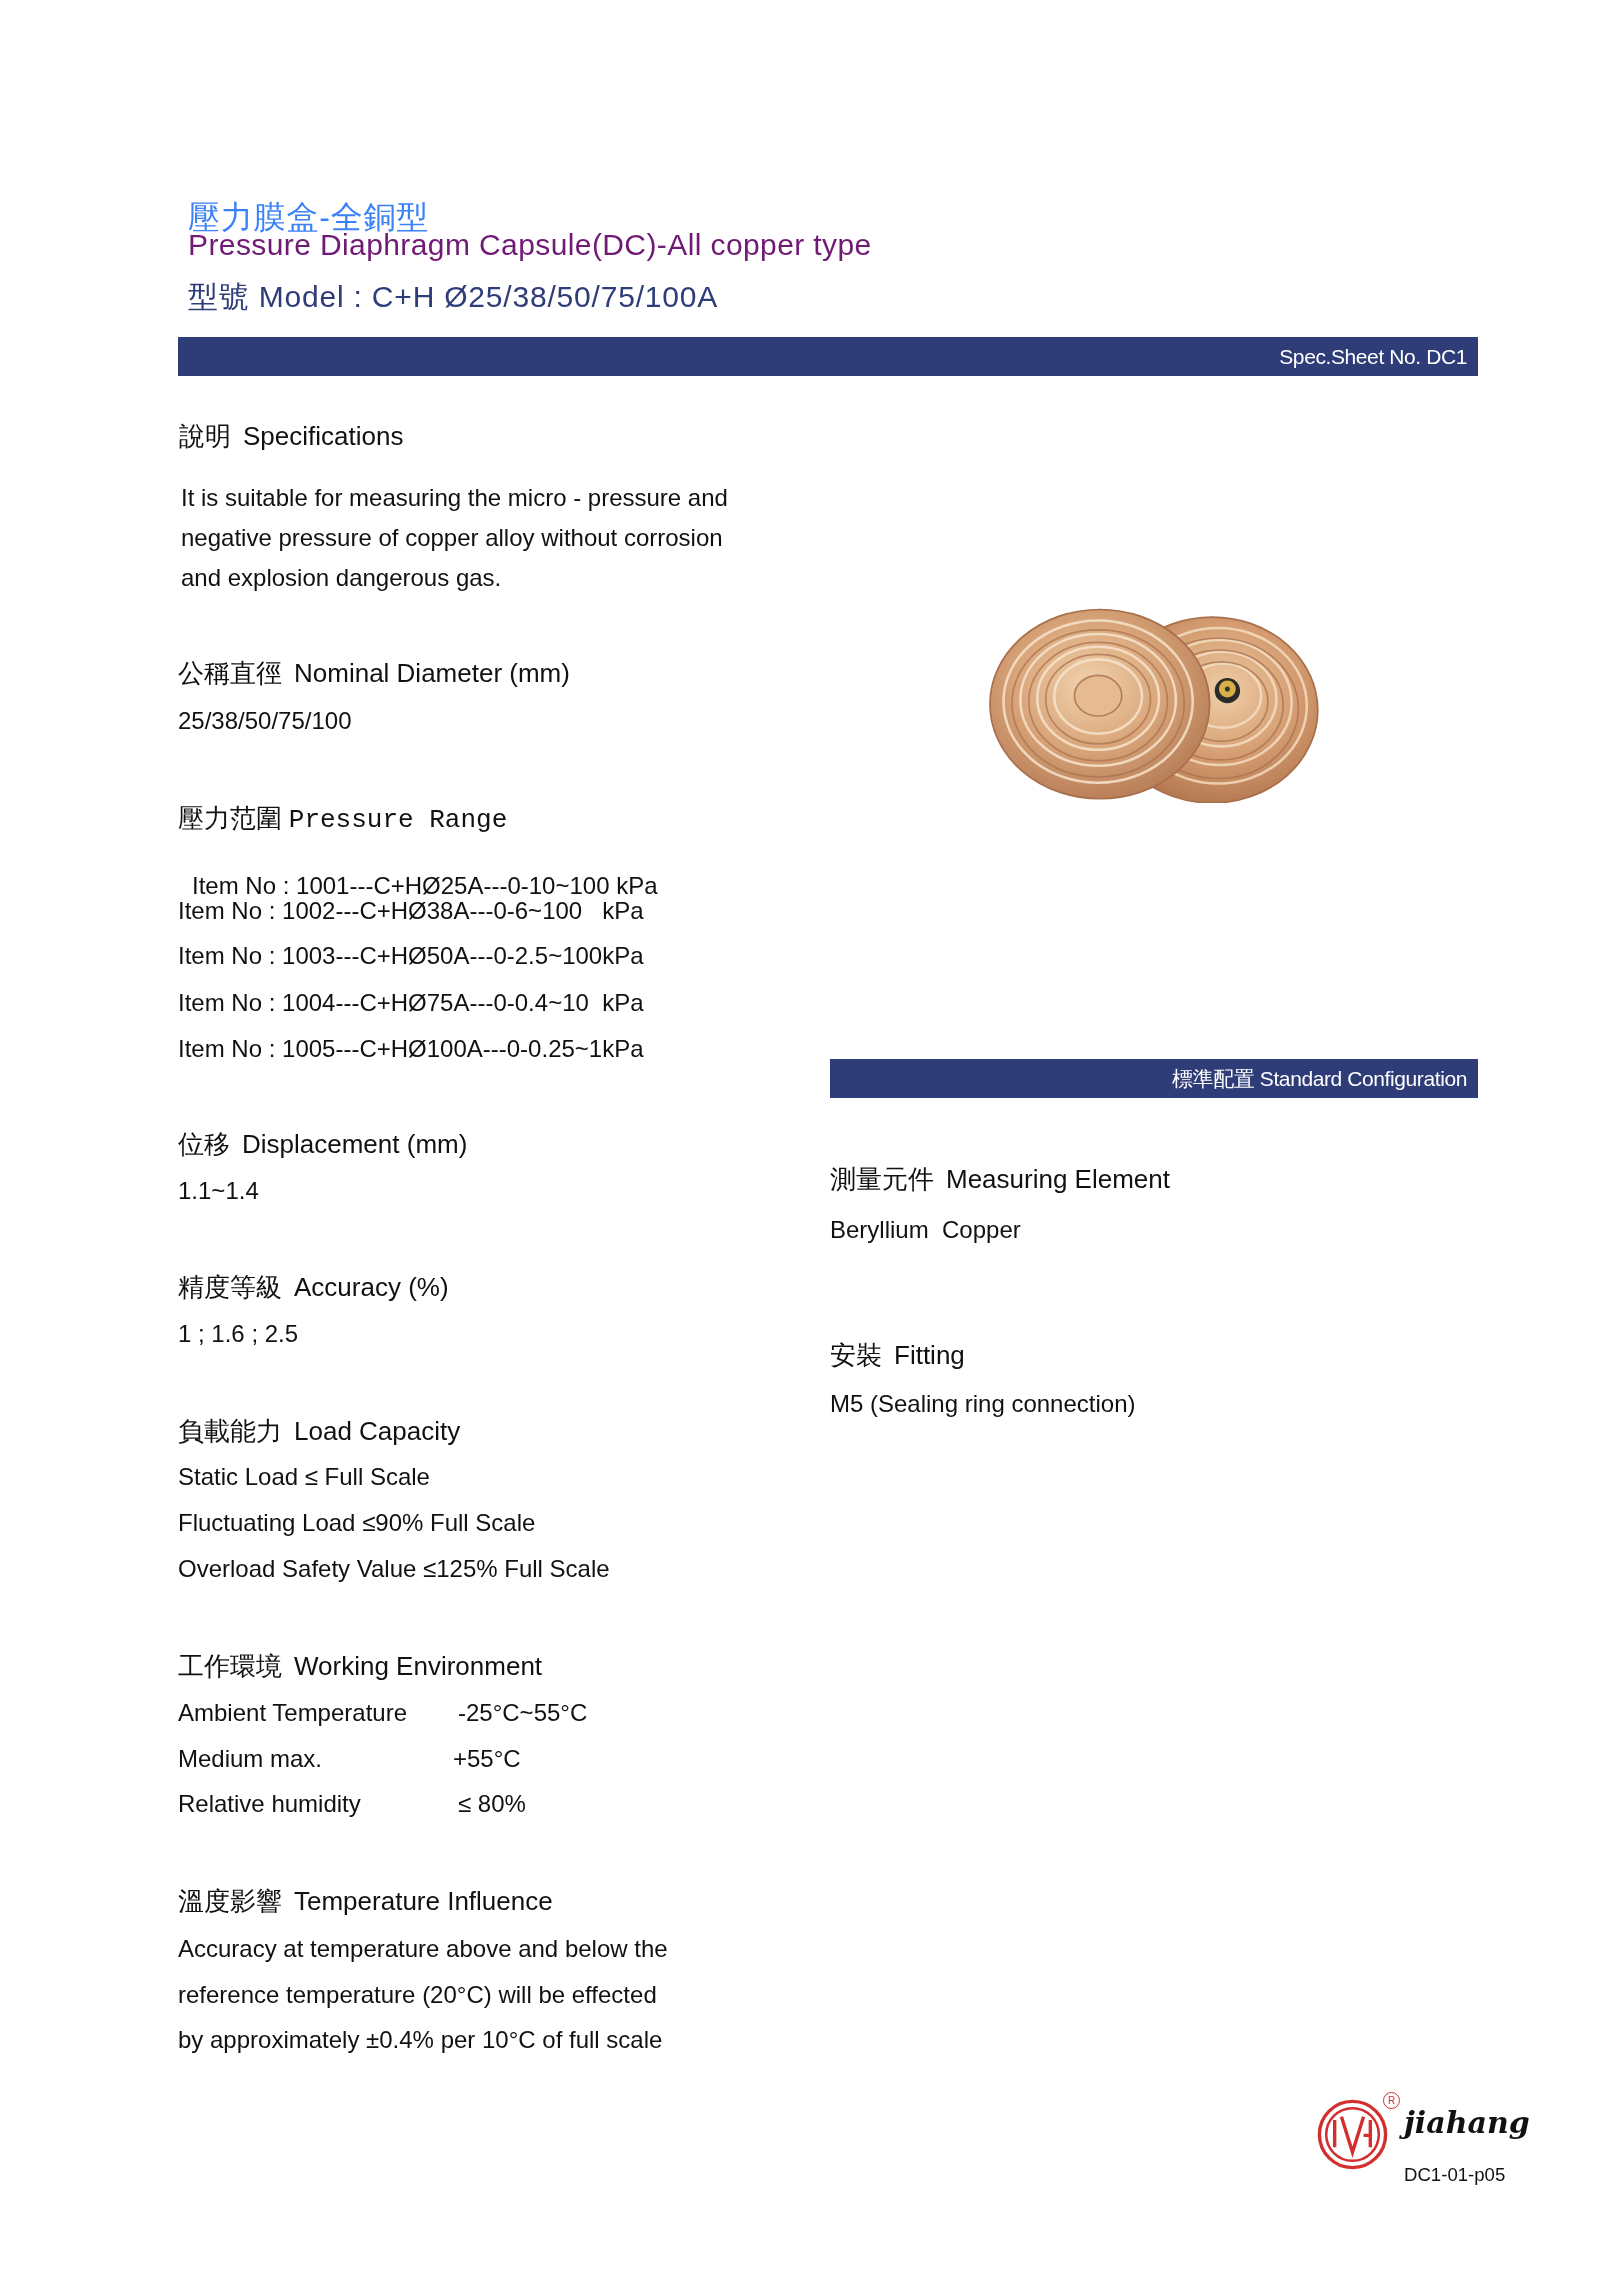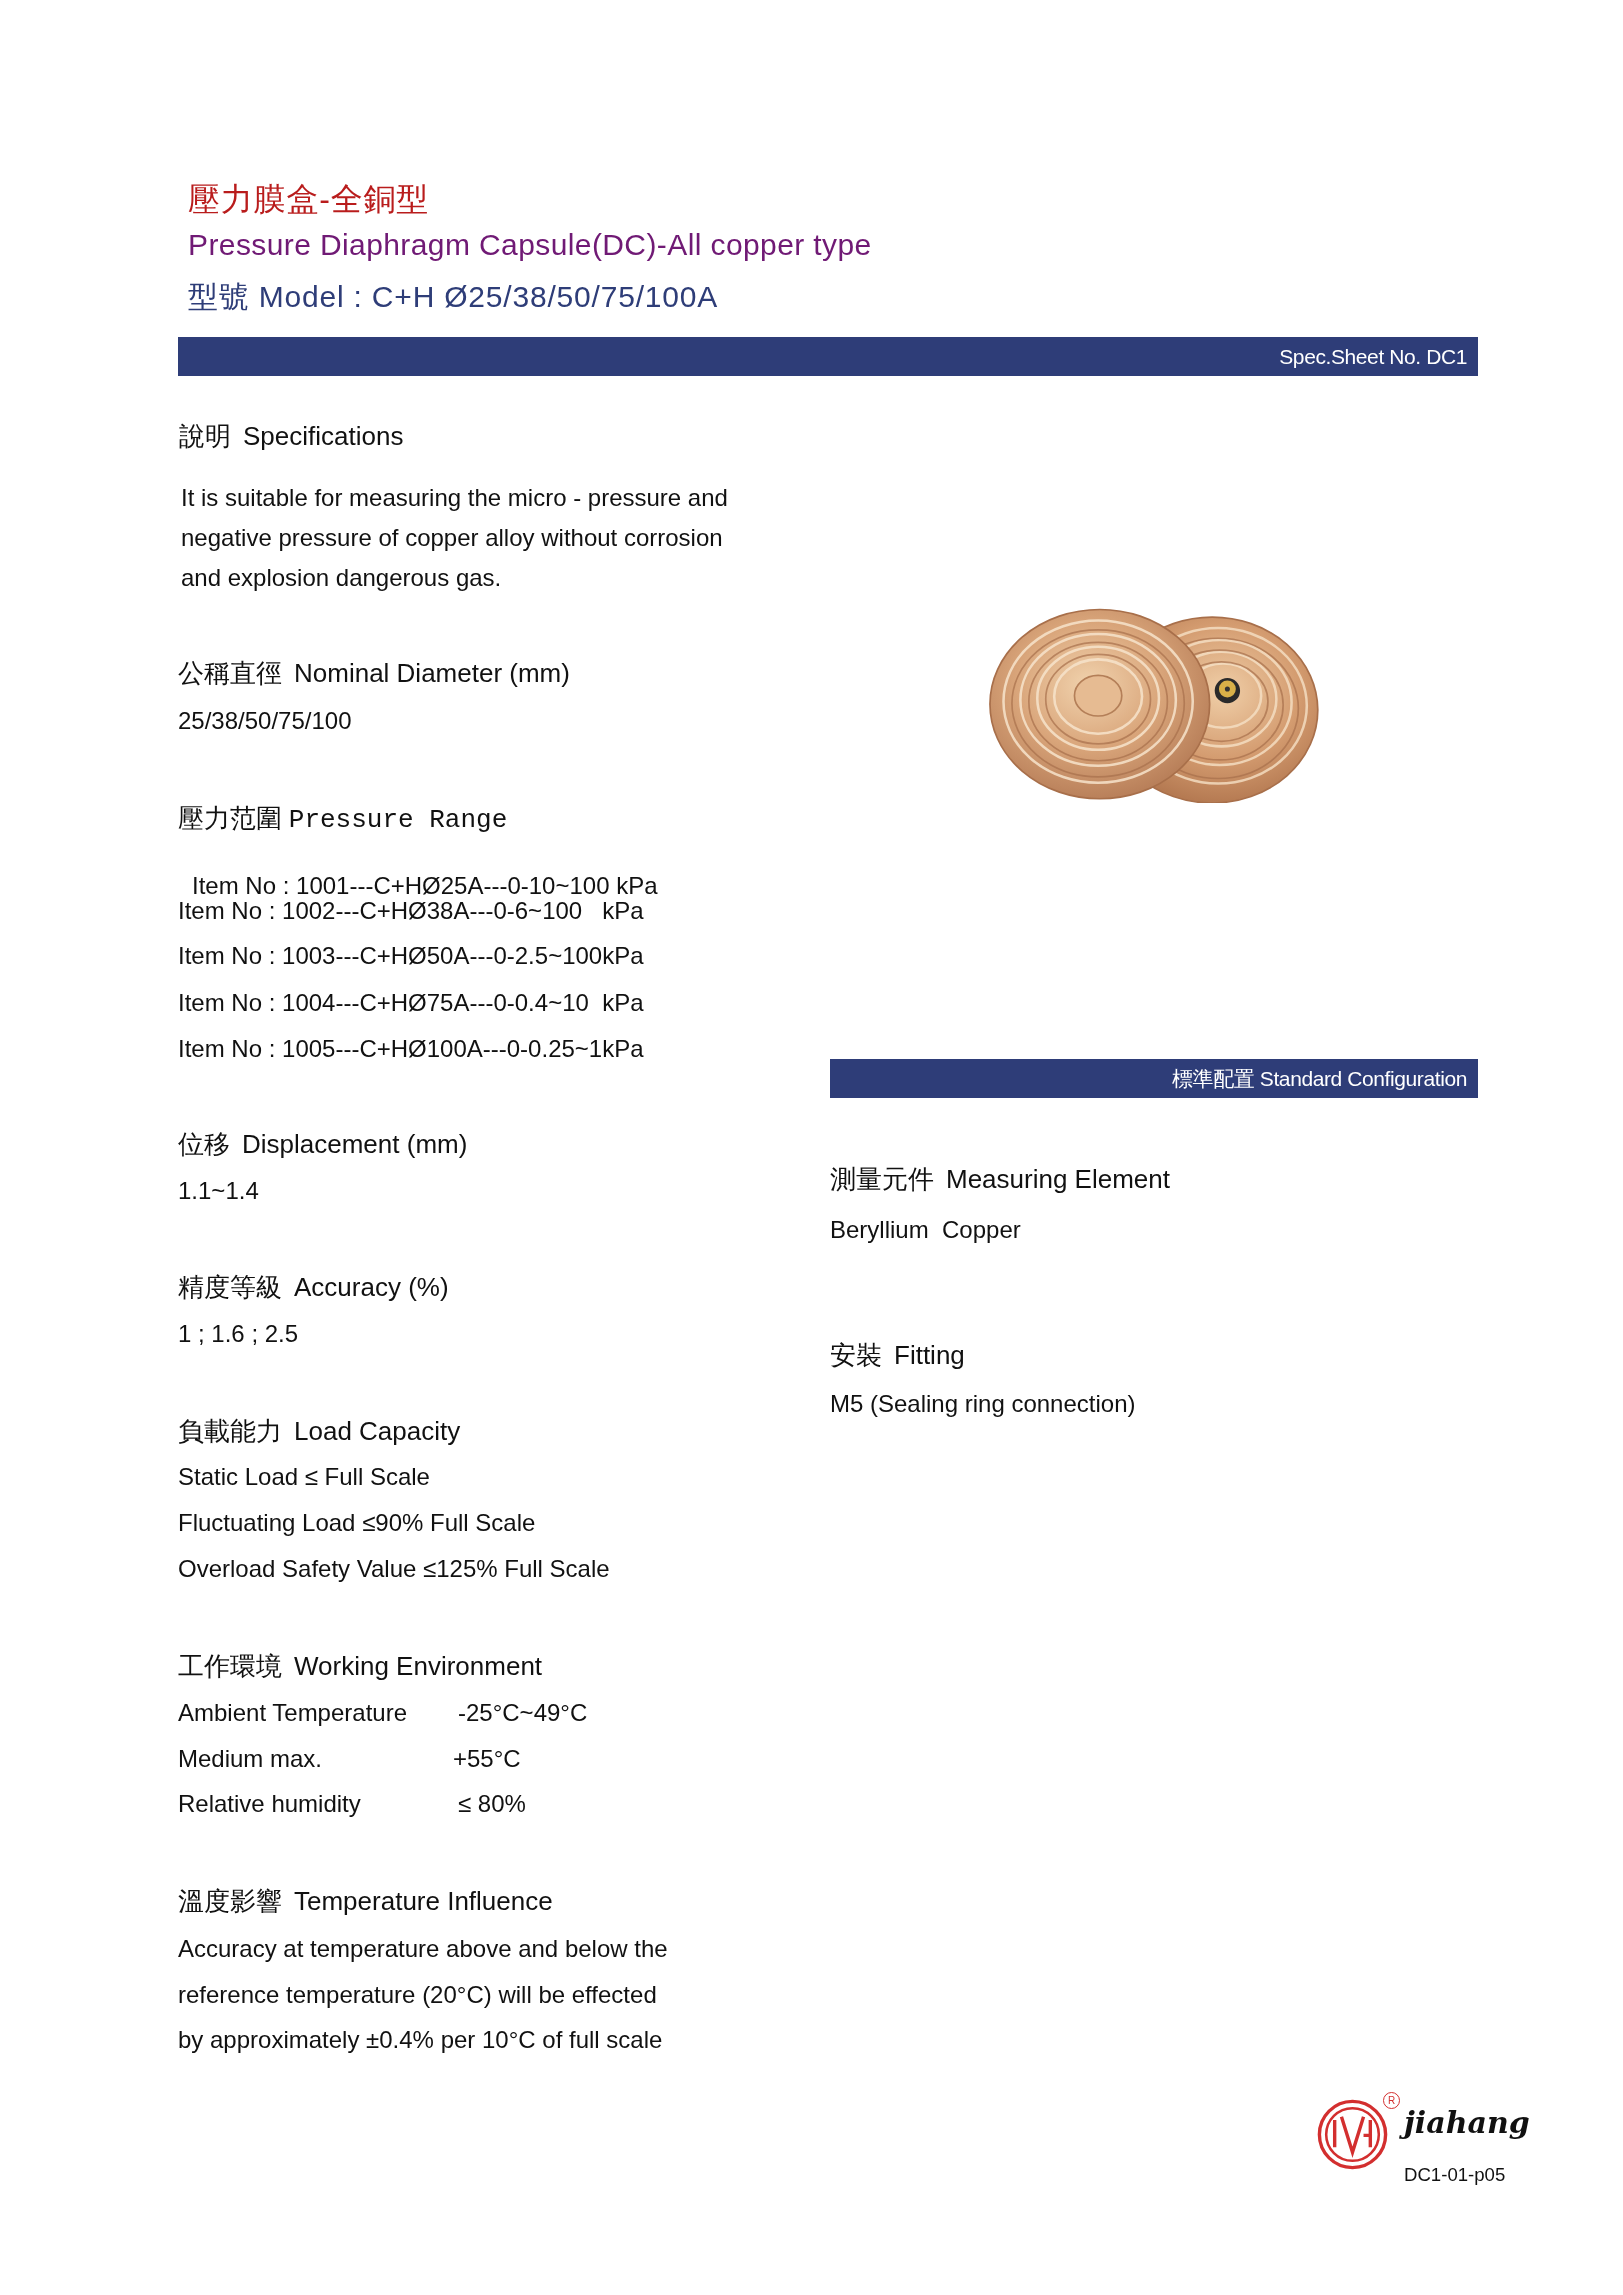--- a/index.html
+++ b/index.html
@@ -1,19 +1,19 @@
 <!DOCTYPE html>
 <html style="font-size:13.5px"><head>
 <meta charset="utf-8">
 <style>
   html, body { margin:0; padding:0; background:#ffffff; }
   body { width:1623px; height:2295px; position:relative; overflow:hidden;
          font-family:"Liberation Sans", "DejaVu Sans", sans-serif; color:#111; }
   .abs { position:absolute; }
-  .title-cn { left:188px; top:178px; font-size:32px; color:#b91c1c; letter-spacing:0.8px; }
+  .title-cn { left:188px; top:196px; font-size:32px; color:#3b82f6; letter-spacing:0.8px; }
   .title-en { left:188px; top:228px; font-size:30px; color:#701a75; letter-spacing:0.4px; }
   .title-model { left:188px; top:277px; font-size:30px; color:#2e3d78; letter-spacing:0.8px; }
   .banner { background:#2e3d78; color:#fff; font-size:21px; display:flex; align-items:center; justify-content:flex-end; box-sizing:border-box; padding-right:11px; letter-spacing:-0.4px; }
   .banner-top { left:178px; top:337px; width:1300px; height:39px; }
   .banner-cfg { left:830px; top:1059px; width:648px; height:39px; }
   .h { font-size:26px; color:#111; white-space:nowrap; }
   .h .cn { margin-right:12px; }
   .t { font-size:24px; color:#111; white-space:pre; line-height:1; }
   .para { font-size:24px; line-height:40px; color:#111; }
   .photo { left:977px; top:596px; width:347px; height:207px; }
@@ -68,21 +68,21 @@
   <span class="cn">負載能力</span><span>Load Capacity</span>
 </div>
 <div class="abs t" style="left:178px; top:1465px;">Static Load ≤ Full Scale</div>
 <div class="abs t" style="left:178px; top:1511px;">Fluctuating Load ≤90% Full Scale</div>
 <div class="abs t" style="left:178px; top:1557px;">Overload Safety Value ≤125% Full Scale</div>
 
 <div class="abs h" style="left:178px; top:1649px;">
   <span class="cn">工作環境</span><span>Working Environment</span>
 </div>
 <div class="abs t" style="left:178px; top:1701px;">Ambient Temperature</div>
-<div class="abs t" style="left:458px; top:1701px;">-25°C~49°C</div>
+<div class="abs t" style="left:458px; top:1701px;">-25°C~55°C</div>
 <div class="abs t" style="left:178px; top:1747px;">Medium max.</div>
 <div class="abs t" style="left:453px; top:1747px;">+55°C</div>
 <div class="abs t" style="left:178px; top:1792px;">Relative humidity</div>
 <div class="abs t" style="left:458px; top:1792px;">≤ 80%</div>
 
 <div class="abs h" style="left:178px; top:1884px;">
   <span class="cn">溫度影響</span><span>Temperature Influence</span>
 </div>
 <div class="abs t" style="left:178px; top:1937px;">Accuracy at temperature above and below the</div>
 <div class="abs t" style="left:178px; top:1983px;">reference temperature (20°C) will be effected</div>

